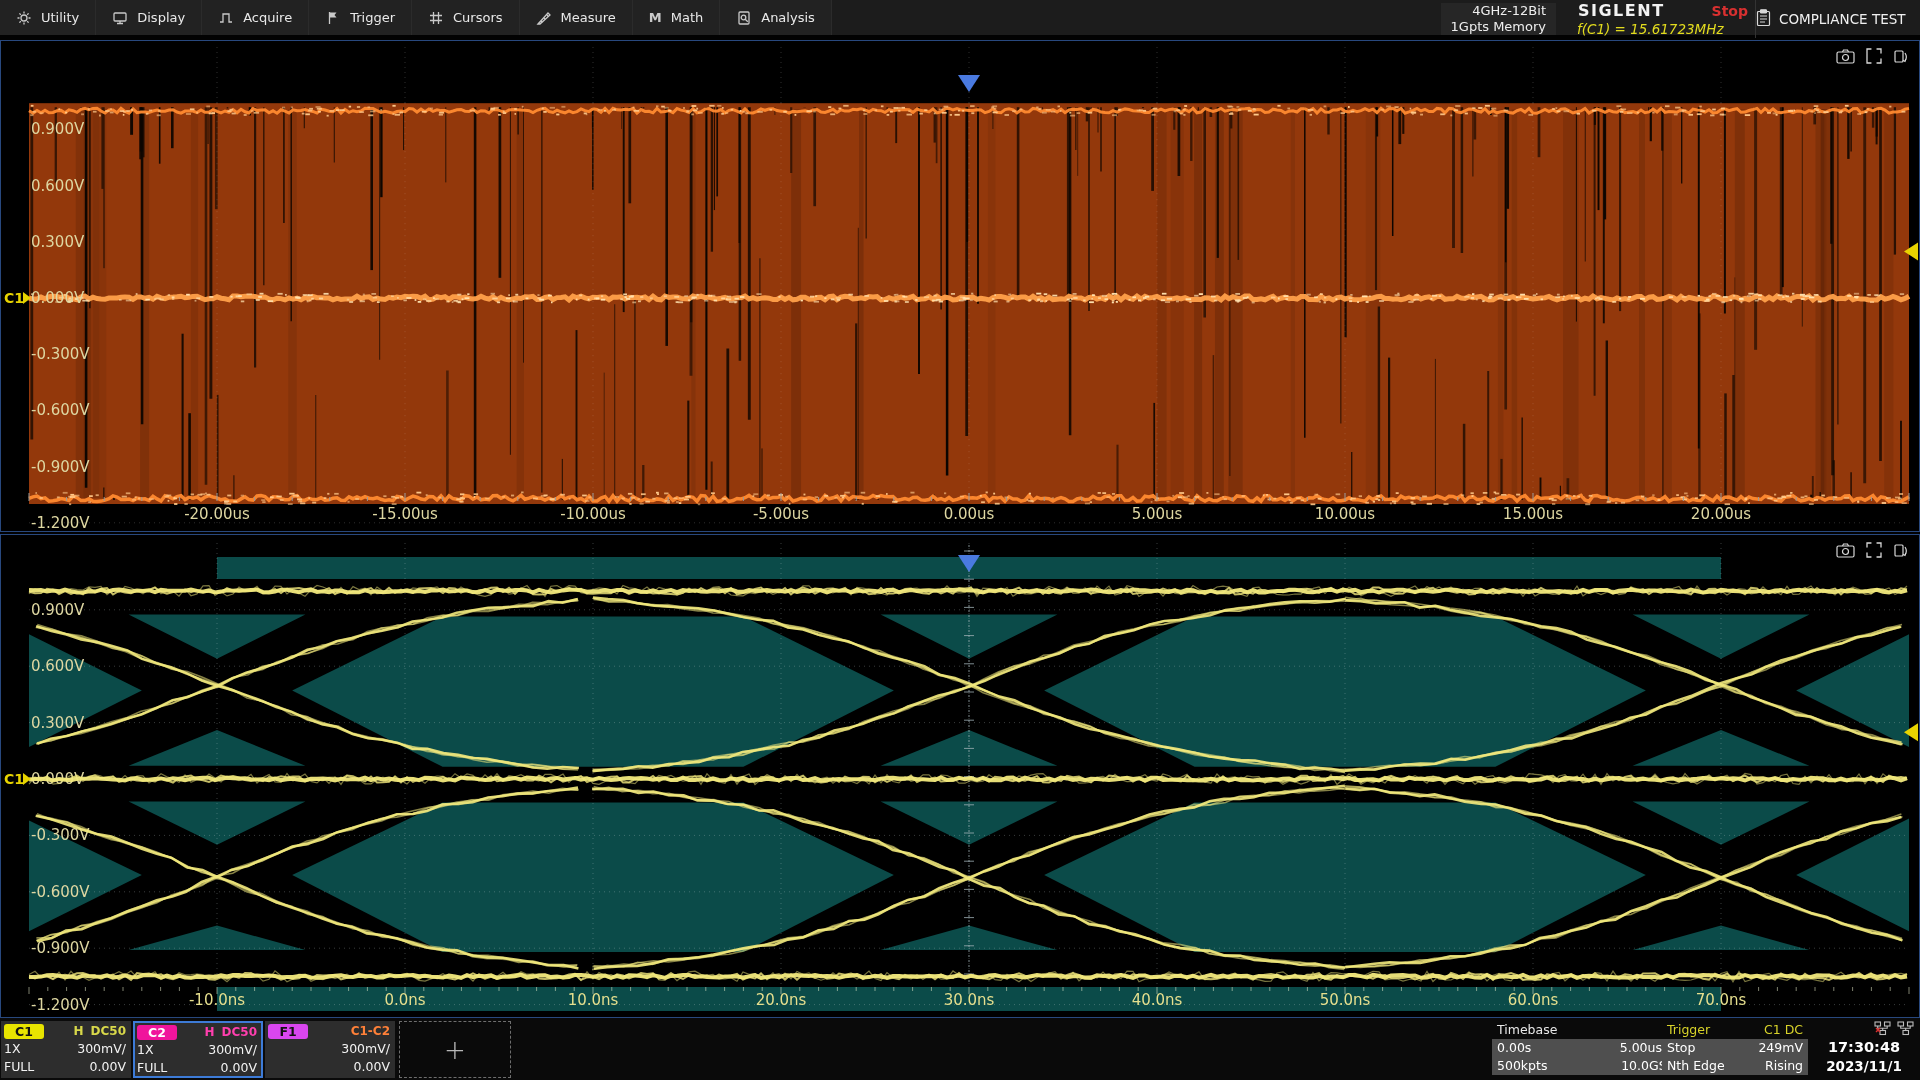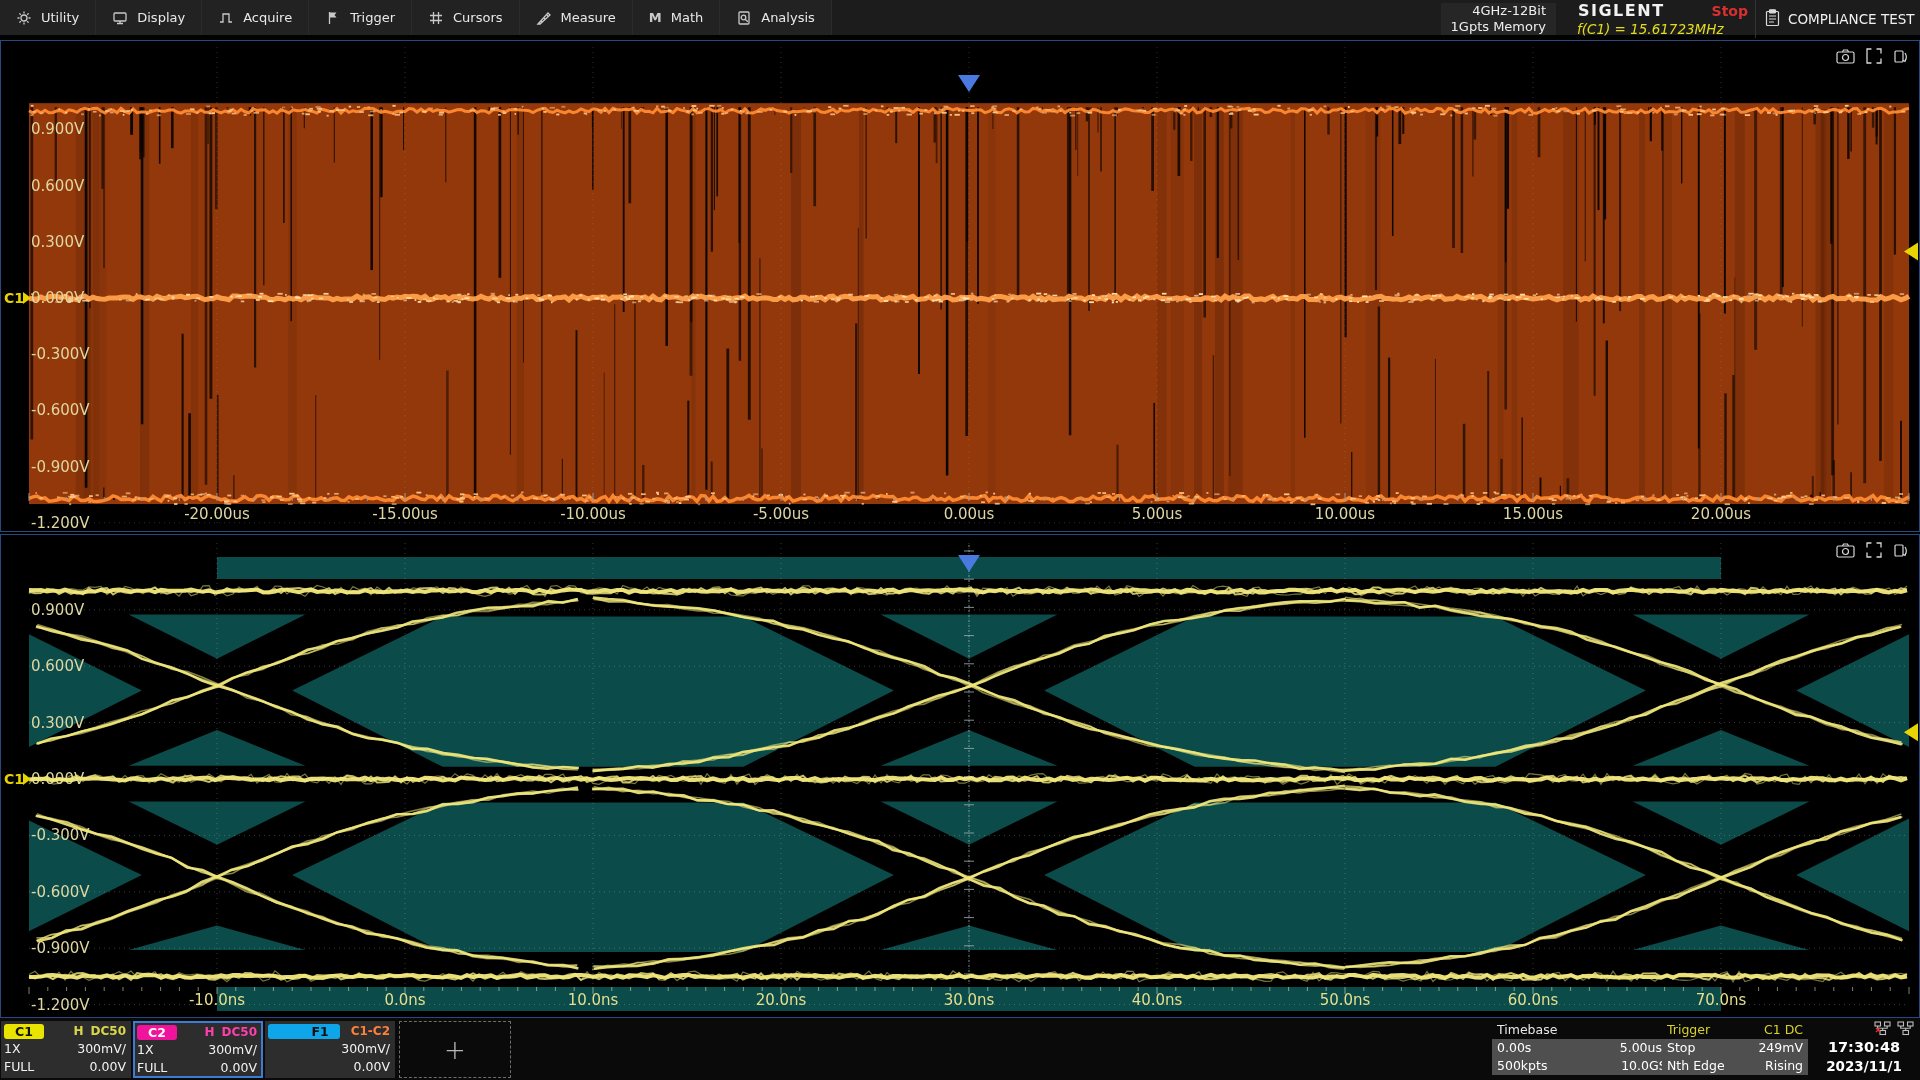--- a/index.html
+++ b/index.html
@@ -14,21 +14,21 @@
   .menu-item svg{display:block}
   .mi-glyph{font-size:13px;color:#c9c9c9;font-weight:bold;}
   .hr-mem{position:absolute;right:364px;top:3px;height:32px;background:#262626;color:#eee;
           font-size:13px;line-height:16px;text-align:right;padding:0 10px;}
   .hr-brand{position:absolute;left:1574px;top:1px;width:178px;}
   .hr-brand-row{display:flex;justify-content:space-between;align-items:center;padding:0 4px;}
   .brand{font-size:16px;font-weight:bold;letter-spacing:1.5px;color:#f2f2f2;}
   .acq-stop{font-size:14px;font-weight:bold;}
   .freq-readout{font-size:13.5px;padding:1px 3px;}
   .hr-mode{position:absolute;left:1755px;top:0;height:38px;display:flex;align-items:center;gap:8px;
-           border-left:1px solid #333;padding-left:9px;font-size:13.5px;color:#f0f0f0;}
+           border-left:1px solid #333;font-size:13.5px;color:#f0f0f0;}
 
   
   .win{position:absolute;left:0;width:1920px;background:#000;border:1px solid #28487e;box-sizing:border-box;}
   #win-top{top:40px;height:492px;}
   #win-bottom{top:534px;height:484px;}
   .win svg.plot{position:absolute;left:0;top:0;}
   .win-icons{position:absolute;top:7px;right:10px;display:flex;gap:11px;z-index:5;}
   .win-icons svg{display:block;cursor:pointer;}
   svg text{font-family:"DejaVu Sans","Liberation Sans",sans-serif;}
 
@@ -1690,21 +1690,21 @@
         <span>300mV/</span>
       </div>
       <div class="ch-row">
         <span>FULL</span>
         <span>0.00V</span>
       </div>
     </div>
 
     <div class="ch-box" style="left:265px;">
       <div class="ch-row">
-        <span class="ch-chip" id="chip-f1" style="background: #0ea5e9; color: rgb(17, 17, 17); padding-left: 32px;">F1</span>
+        <span class="ch-chip" id="chip-f1" style="background: #d946ef; color: rgb(17, 17, 17);">F1</span>
         <span class="ch-tags" id="tags-f1" style="color: rgb(255, 128, 56);">
           <span>C1-C2</span>
         </span>
       </div>
       <div class="ch-row">
         <span></span>
         <span>300mV/</span>
       </div>
       <div class="ch-row">
         <span></span>

